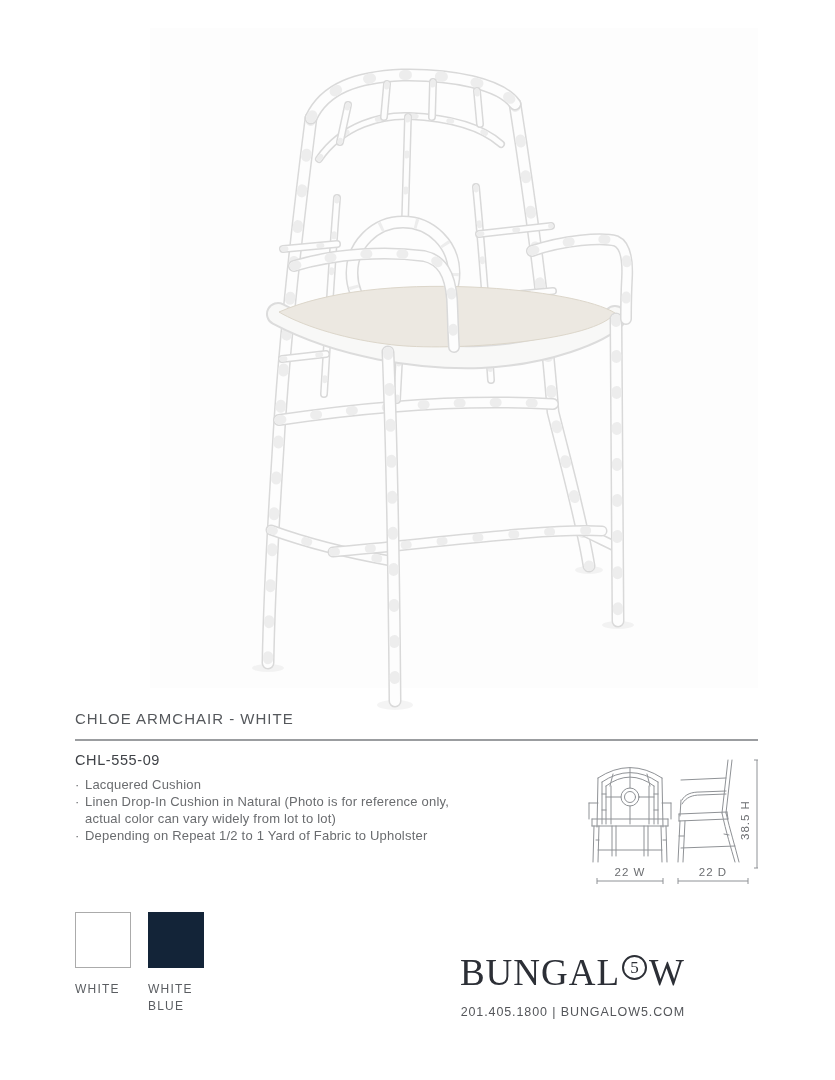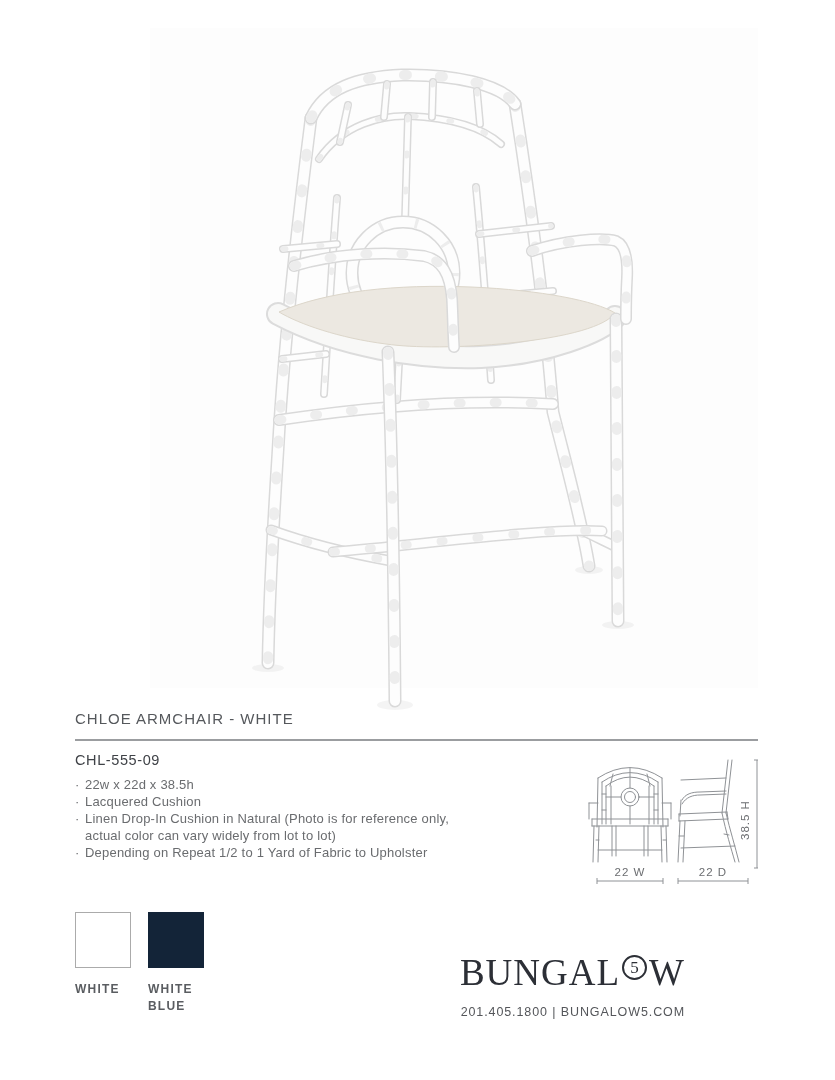--- a/index.html
+++ b/index.html
@@ -23,21 +23,21 @@
   .spec-list {
     position:absolute; left:75px; top:776px; width:382px; margin:0; padding:0 0 0 10px;
     list-style:none; font-size:13px; line-height:17px; color:#6a6c6f; letter-spacing:0.2px;
   }
   .spec-list li { position:relative; }
   .spec-list li::before { content:"\00B7"; position:absolute; left:-10px; color:#6a6c6f; }
 
   .dims-wrap { position:absolute; left:585px; top:750px; width:210px; height:140px; }
   .dims-wrap text { font-family:"Liberation Sans",sans-serif; font-size:11.5px; fill:#6b6d70; letter-spacing:1px; }
 
-  .swatches { position:absolute; left:75px; top:912px; display:flex; gap:17px;font-weight:bold; }
+  .swatches { position:absolute; left:75px; top:912px; display:flex; gap:17px; }
   .swatch { width:56px; display:flex; flex-direction:column; }
   .swatch-box { width:56px; height:56px; border:1px solid; }
   .swatch-label { margin-top:13px; font-size:12px; letter-spacing:1.2px; color:#5a5d61; line-height:1.45; }
 
   .brand-block { position:absolute; right:73px; top:954px; display:flex; flex-direction:column; align-items:flex-end; }
   .brand { display:flex; font-family:"Liberation Serif", serif; font-size:37px;
            letter-spacing:1px; color:#2c2f36; line-height:1; }
   .brand .circled-five {
     display:inline-flex; align-items:center; justify-content:center;
     width:25px; height:25px; border:2.5px solid #2c2f36; border-radius:50%;
@@ -149,21 +149,20 @@
           <path d="M317,191 C349,180 387,177 401,181 C410,185 413,198 412,218 C411,236 411,248 411,259" fill="none" stroke="#ededed" stroke-width="9" stroke-linecap="round" stroke-dasharray="3 33"></path>
         </g>
     </svg>
   </div>
 
   <div class="product-title">CHLOE ARMCHAIR - WHITE</div>
   <div class="rule"></div>
   <div class="product-sku">CHL-555-09</div>
 
   <ul class="spec-list">
-    <li>22w x 22d x 38.5h</li>
     <li>Lacquered Cushion</li>
     <li>Linen Drop-In Cushion in Natural (Photo is for reference only, actual color can vary widely from lot to lot)</li>
     <li>Depending on Repeat 1/2 to 1 Yard of Fabric to Upholster</li>
   </ul>
 
   <div class="dims-wrap">
     <svg width="210" height="140" viewBox="0 0 210 140">
       <g fill="none" stroke="#8f9296" stroke-width="1" stroke-linecap="round">
         <path d="M13,28 Q45,7 77,28 M17,32 Q45,13 73,32"></path>
         <path d="M13,28 L12,77 M17,32 L17,74 M77,28 L78,77 M73,32 L73,74"></path>

